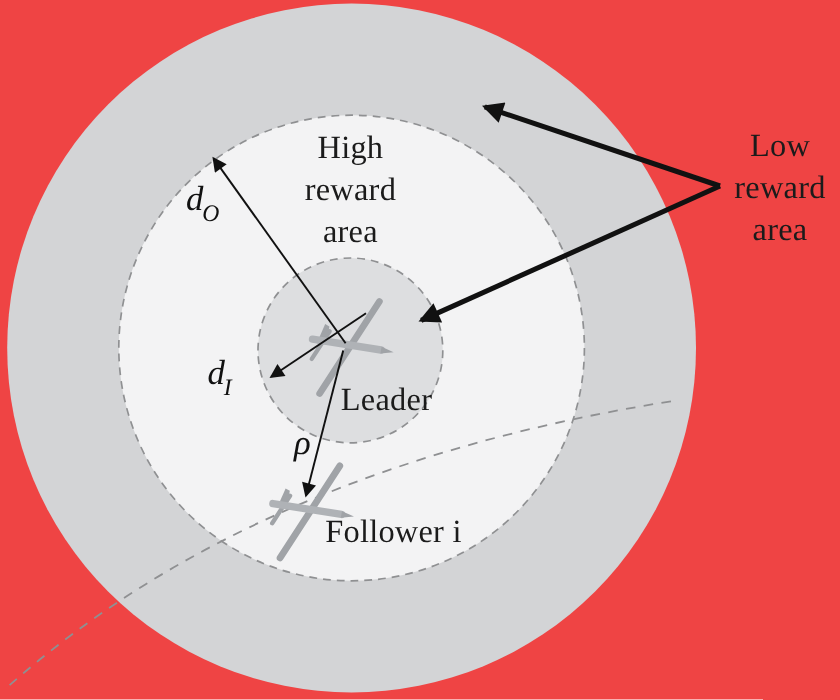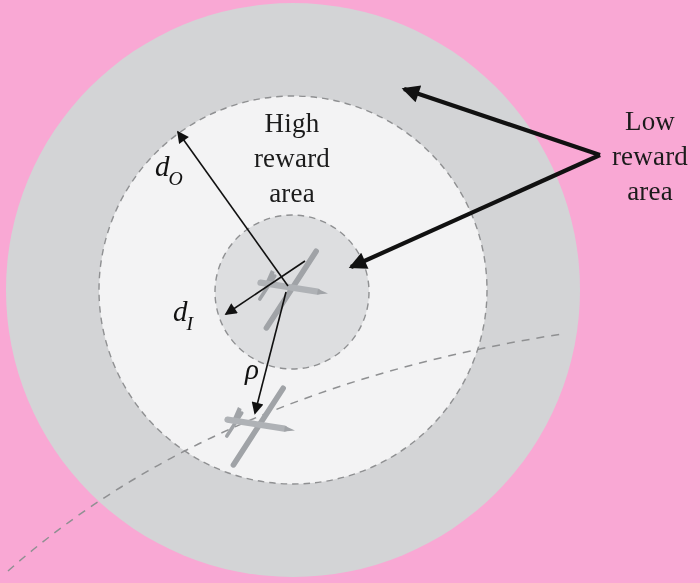--- a/index.html
+++ b/index.html
@@ -1,19 +1,19 @@
 <!DOCTYPE html>
 <html><head>
 <meta charset="utf-8">
 <style>
   html,body{margin:0;padding:0;background:#ffffff;}
   .fig{
     position:relative;
     width:700px;height:583px;
-    background:#f9a8d4;
+    background:#ef4444;
     overflow:hidden;
     font-family:"Liberation Serif","DejaVu Serif",serif;
     color:#1b1b1b;
   }
   .fig svg{position:absolute;left:0;top:0;}
   .lbl{
     position:absolute;
     color:#1b1b1b;
     font-size:27px;
     line-height:35px;
@@ -92,21 +92,23 @@
   </svg>
 
   <div class="lbl" style="left:212px;top:106px;width:160px;">High
 reward
 area</div>
 
   <div class="lbl" style="left:578px;top:104px;width:144px;">Low
 reward
 area</div>
 
+  <div class="lbl lbl-left" style="left:284px;top:316px;">Leader</div>
 
+  <div class="lbl lbl-left" style="left:271px;top:426px;">Follower i</div>
 
   <div class="math" style="left:155px;top:152px;"><span>d</span><sub>O</sub></div>
 
   <div class="math" style="left:173px;top:297px;"><span>d</span><sub>I</sub></div>
 
   <div class="math" style="left:245px;top:355px;">ρ</div>
 
 </div>
 
 </body></html>

